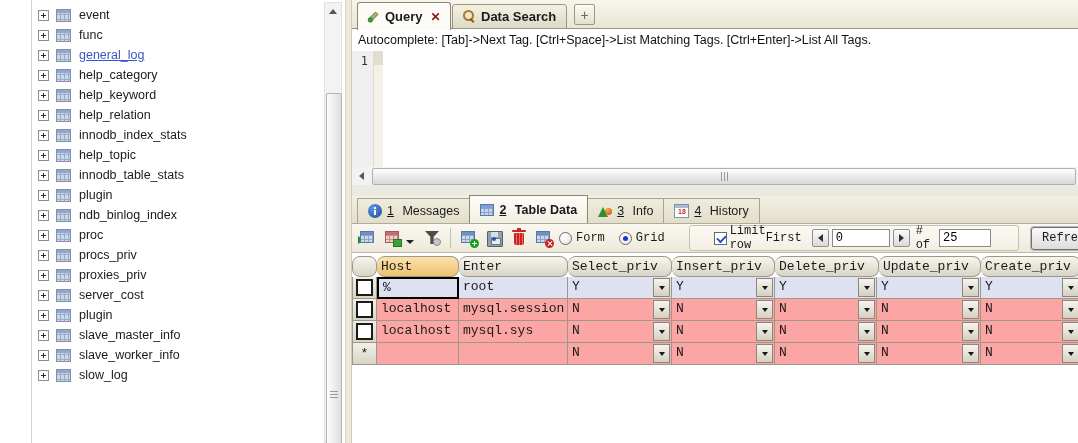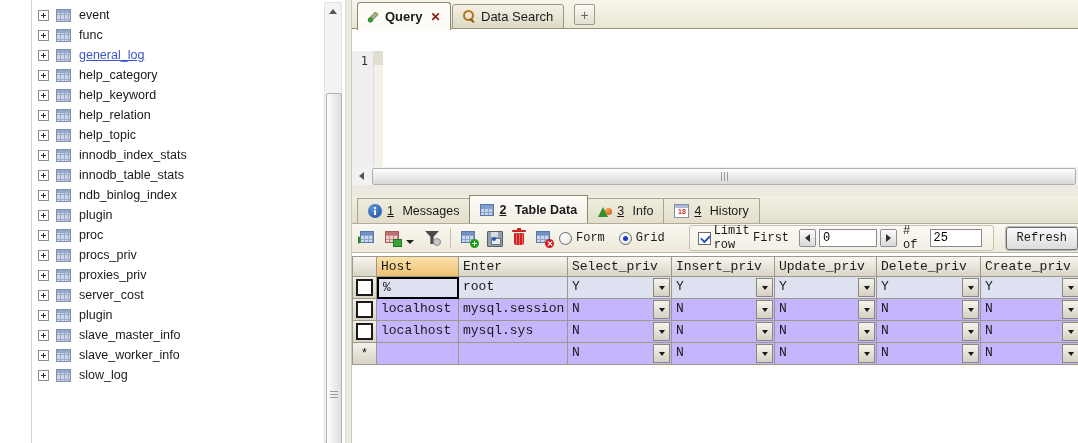--- a/index.html
+++ b/index.html
@@ -29,21 +29,21 @@
   .vs-up{position:absolute;left:0;top:0;width:16px;height:16px;display:flex;align-items:center;justify-content:center;}
   .tri-up{width:0;height:0;border-left:4px solid transparent;border-right:4px solid transparent;border-bottom:5px solid #555;}
   .vs-thumb{position:absolute;left:1px;width:14px;top:90px;height:350px;border:1px solid #b2b2b2;border-radius:2px;
     background:linear-gradient(to right,#fdfdfd,#dedede);}
   .vs-thumb::after{content:'';position:absolute;left:3px;right:3px;bottom:52px;height:1px;background:#9a9a9a;box-shadow:0 3px 0 #9a9a9a,0 6px 0 #9a9a9a;}
   .vsplit{position:absolute;left:345px;top:0;width:7px;height:443px;background:#ece9df;border-left:1px solid #dad7ca;border-right:1px solid #cfccbd;box-sizing:border-box;}
   
   .panel{position:absolute;left:352px;top:0;width:726px;height:355px;background:#fff;}
   
   .qtabs{position:absolute;left:0;top:0;width:726px;height:29px;background:linear-gradient(#f8f6ec,#e9e6d5);border-bottom:1px solid #98957f;box-sizing:border-box;}
-  .qtab{position:absolute;display:flex;align-items:center;gap:5px;box-sizing:border-box;border-radius:3px 3px 0 0;font-size:13px;}
+  .qtab{position:absolute;display:flex;align-items:center;gap:5px;box-sizing:border-box;border-radius:3px 3px 0 0;font-size:13px;font-weight:bold;}
   .qtab-active{left:5px;top:2px;height:28px;padding:0 9px;background:#fcfbf5;border:1px solid #8a8874;border-bottom:none;font-weight:bold;z-index:2;}
   .qtab-idle{left:100px;top:4px;height:25px;padding:0 10px;background:linear-gradient(#f4f1e4,#ddd9c6);border:1px solid #9a9784;}
   .close-x{color:#8b1515;font-weight:bold;font-size:12px;margin-left:3px;}
   .newtab{position:absolute;left:222px;top:4px;width:21px;height:21px;box-sizing:border-box;border:1px solid #9a9a8a;border-radius:2px;
     background:linear-gradient(#fbfaf4,#e3e0d0);display:flex;align-items:center;justify-content:center;color:#6a6a5a;font-size:14px;}
   .mag-icon{width:13px;height:13px;position:relative;flex:0 0 auto;}
   .mag-icon::before{content:'';position:absolute;left:0;top:0;width:7px;height:7px;border:2px solid #b5751f;border-radius:50%;}
   .mag-icon::after{content:'';position:absolute;left:8px;top:8px;width:5px;height:2px;background:#8a5a14;transform:rotate(45deg);transform-origin:0 0;}
   
   .hint{position:absolute;left:0;top:29px;width:726px;height:22px;background:#fff;display:flex;align-items:center;padding-left:6px;box-sizing:border-box;font-size:12.5px;color:#111;}
@@ -104,38 +104,38 @@
   .floppy::after{content:'';position:absolute;left:3px;bottom:1px;width:8px;height:5px;background:#e8ecf0;border:1px solid #6a7684;}
   .floppy-dot{position:absolute;left:8px;top:9px;width:4px;height:4px;border-radius:50%;background:#2a5aa8;z-index:2;}
   .trash{position:absolute;left:5px;top:5px;width:10px;height:12px;border-radius:1px 1px 2px 2px;
     background:repeating-linear-gradient(to right,#cc2222 0 2px,#e86a6a 2px 3px);}
   .trash::before{content:'';position:absolute;left:-2px;top:-3px;width:14px;height:2px;background:#cc2222;border-radius:1px;}
   .trash::after{content:'';position:absolute;left:3px;top:-5px;width:4px;height:2px;background:#cc2222;}
   .tsep{width:1px;height:20px;background:#c4c0ae;margin:0 8px 0 3px;flex:0 0 auto;}
   .radio{width:13px;height:13px;border-radius:50%;border:1px solid #6a6a6a;background:radial-gradient(circle at 35% 30%,#fff,#e4e4e4);box-sizing:border-box;position:relative;flex:0 0 auto;margin-right:4px;}
   .radio.sel::after{content:'';position:absolute;left:3px;top:3px;width:5px;height:5px;border-radius:50%;background:#1a3cc8;}
   .rlabel{margin-right:14px;}
-  .limit-group{display:flex;align-items:center;border:1px solid #c6c2b2;border-radius:3px;height:24px;padding:0 8px;margin-left:10px;background:rgba(255,255,255,0.25);}
+  .limit-group{display:flex;align-items:center;border:1px solid #c6c2b2;border-radius:3px;height:24px;padding:0 24px;margin-left:10px;background:rgba(255,255,255,0.25);}
   .cb{width:13px;height:13px;background:#fff;border:1px solid #6a6a6a;box-sizing:border-box;position:relative;flex:0 0 auto;margin-right:3px;}
   .cb.checked::after{content:'';position:absolute;left:2px;top:2px;width:7px;height:4px;border-left:2px solid #2a52c8;border-bottom:2px solid #2a52c8;transform:rotate(-45deg);}
   .spin{width:17px;height:18px;box-sizing:border-box;border:1px solid #909090;border-radius:2px;background:linear-gradient(#fbfbfb,#dadada);display:flex;align-items:center;justify-content:center;flex:0 0 auto;}
   .tri-l{width:0;height:0;border-top:4px solid transparent;border-bottom:4px solid transparent;border-right:5px solid #303030;}
   .tri-r{width:0;height:0;border-top:4px solid transparent;border-bottom:4px solid transparent;border-left:5px solid #303030;}
   .tinput{box-sizing:border-box;height:18px;border:1px solid #8a8a8a;background:#fff;font-family:"Liberation Mono",monospace;font-size:12px;padding:0 3px;margin:0 3px;}
   .w0{width:58px;} .w25{width:52px;}
   .oflabel{margin:0 6px;}
   .refresh{margin-left:12px;height:21px;padding:0 10px;border:1px solid #707070;border-radius:3px;background:linear-gradient(#fafafa,#dcdcdc);
     font-family:"Liberation Mono",monospace;font-size:12px;display:flex;align-items:center;box-shadow:0 0 0 1px #b8b8b8;}
   
   .grid{position:absolute;left:0;top:256px;font-family:"Liberation Mono",monospace;font-size:13px;}
   .grow{display:flex;}
   .gcell{box-sizing:border-box;border-right:1px solid #9c998b;border-bottom:1px solid #9c998b;height:22px;line-height:20px;
-    padding:0 3px 0 4px;background:#c4b5fd;position:relative;overflow:hidden;white-space:nowrap;}
+    padding:0 3px 0 4px;background:#fca5a5;position:relative;overflow:hidden;white-space:nowrap;}
   .grow .gcell:first-child{border-left:1px solid #9c998b;}
-  .ghead .gcell{height:21px;line-height:19px;border-top:1px solid #9c998b;background:linear-gradient(#f7f5ee,#d8d4c6);}
+  .ghead .gcell{height:21px;line-height:19px;border-top:1px solid #9c998b;background:linear-gradient(#f7f5ee,#d8d4c6);border-radius:8px;}
   .ghead .col-sel{background:linear-gradient(#fbe2ad,#eec171);}
   .rowhdr{display:flex;align-items:center;justify-content:center;background:linear-gradient(#f2f0e8,#d8d4c6);padding:0;}
   .row-sel .gcell{background:#dde1f0;}
   .row-sel .rowhdr{background:linear-gradient(#f2f0e8,#d8d4c6);}
   .cell-sel{border:2px solid #000 !important;line-height:17px;}
   .gcbx{width:13px;height:13px;background:#fff;border:2px solid #1a1a1a;box-sizing:content-box;}
   .dd{position:absolute;right:1px;top:1px;bottom:1px;width:17px;box-sizing:border-box;border:1px solid #8a887c;
     background:linear-gradient(#f6f4ee,#d4d0c2);display:flex;align-items:center;justify-content:center;}
   .dd::after{content:'';width:0;height:0;border-left:3.5px solid transparent;border-right:3.5px solid transparent;border-top:4px solid #1a1a1a;}
 </style>
@@ -171,41 +171,41 @@
         <span class="tree-label">help_keyword</span>
       </div>
       <div class="tree-row">
         <span class="expander"></span>
         <span class="table-ico"></span>
         <span class="tree-label">help_relation</span>
       </div>
       <div class="tree-row">
         <span class="expander"></span>
         <span class="table-ico"></span>
+        <span class="tree-label">innodb_index_stats</span>
+      </div>
+      <div class="tree-row">
+        <span class="expander"></span>
+        <span class="table-ico"></span>
         <span class="tree-label">help_topic</span>
       </div>
       <div class="tree-row">
         <span class="expander"></span>
         <span class="table-ico"></span>
-        <span class="tree-label">innodb_index_stats</span>
-      </div>
-      <div class="tree-row">
-        <span class="expander"></span>
-        <span class="table-ico"></span>
         <span class="tree-label">innodb_table_stats</span>
       </div>
       <div class="tree-row">
         <span class="expander"></span>
         <span class="table-ico"></span>
+        <span class="tree-label">plugin</span>
+      </div>
+      <div class="tree-row">
+        <span class="expander"></span>
+        <span class="table-ico"></span>
         <span class="tree-label">ndb_binlog_index</span>
-      </div>
-      <div class="tree-row">
-        <span class="expander"></span>
-        <span class="table-ico"></span>
-        <span class="tree-label">plugin</span>
       </div>
       <div class="tree-row">
         <span class="expander"></span>
         <span class="table-ico"></span>
         <span class="tree-label">proc</span>
       </div>
       <div class="tree-row">
         <span class="expander"></span>
         <span class="table-ico"></span>
         <span class="tree-label">procs_priv</span>
@@ -263,20 +263,23 @@
     </div>
     <div class="qtab qtab-idle">
       <span class="mag-icon"></span>
       <span>Data Search</span>
     </div>
     <div class="newtab">
       <span>+</span>
     </div>
   </div>
 
+  <div class="hint">
+    <span>Autocomplete: [Tab]-&gt;Next Tag. [Ctrl+Space]-&gt;List Matching Tags. [Ctrl+Enter]-&gt;List All Tags.</span>
+  </div>
 
   <div class="editor">
     <div class="gutter">
       <span>1</span>
     </div>
     <div class="fold"></div>
   </div>
 
   <div class="hscroll">
     <div class="hs-left">
@@ -363,22 +366,22 @@
     </div>
   </div>
 
   <div class="grid">
       <div class="grow ghead">
         <div class="gcell rowhdr" style="width: 25px;"></div>
         <div class="gcell col-sel" style="width: 82px;">Host</div>
         <div class="gcell" style="width: 109px;">Enter</div>
         <div class="gcell" style="width: 104px;">Select_priv</div>
         <div class="gcell" style="width: 103px;">Insert_priv</div>
+        <div class="gcell" style="width: 104px;">Delete_priv</div>
         <div class="gcell" style="width: 102px;">Update_priv</div>
-        <div class="gcell" style="width: 104px;">Delete_priv</div>
         <div class="gcell" style="width: 100px;">Create_priv</div>
       </div>
       <div class="grow row-sel">
         <div class="gcell rowhdr" style="width: 25px;">
           <span class="gcbx"></span>
         </div>
         <div class="gcell cell-sel" style="width: 82px;"><span>%</span></div>
         <div class="gcell" style="width: 109px;"><span>root</span></div>
         <div class="gcell" style="width: 104px;"><span>Y</span><span class="dd"></span></div>
         <div class="gcell" style="width: 103px;"><span>Y</span><span class="dd"></span></div>

